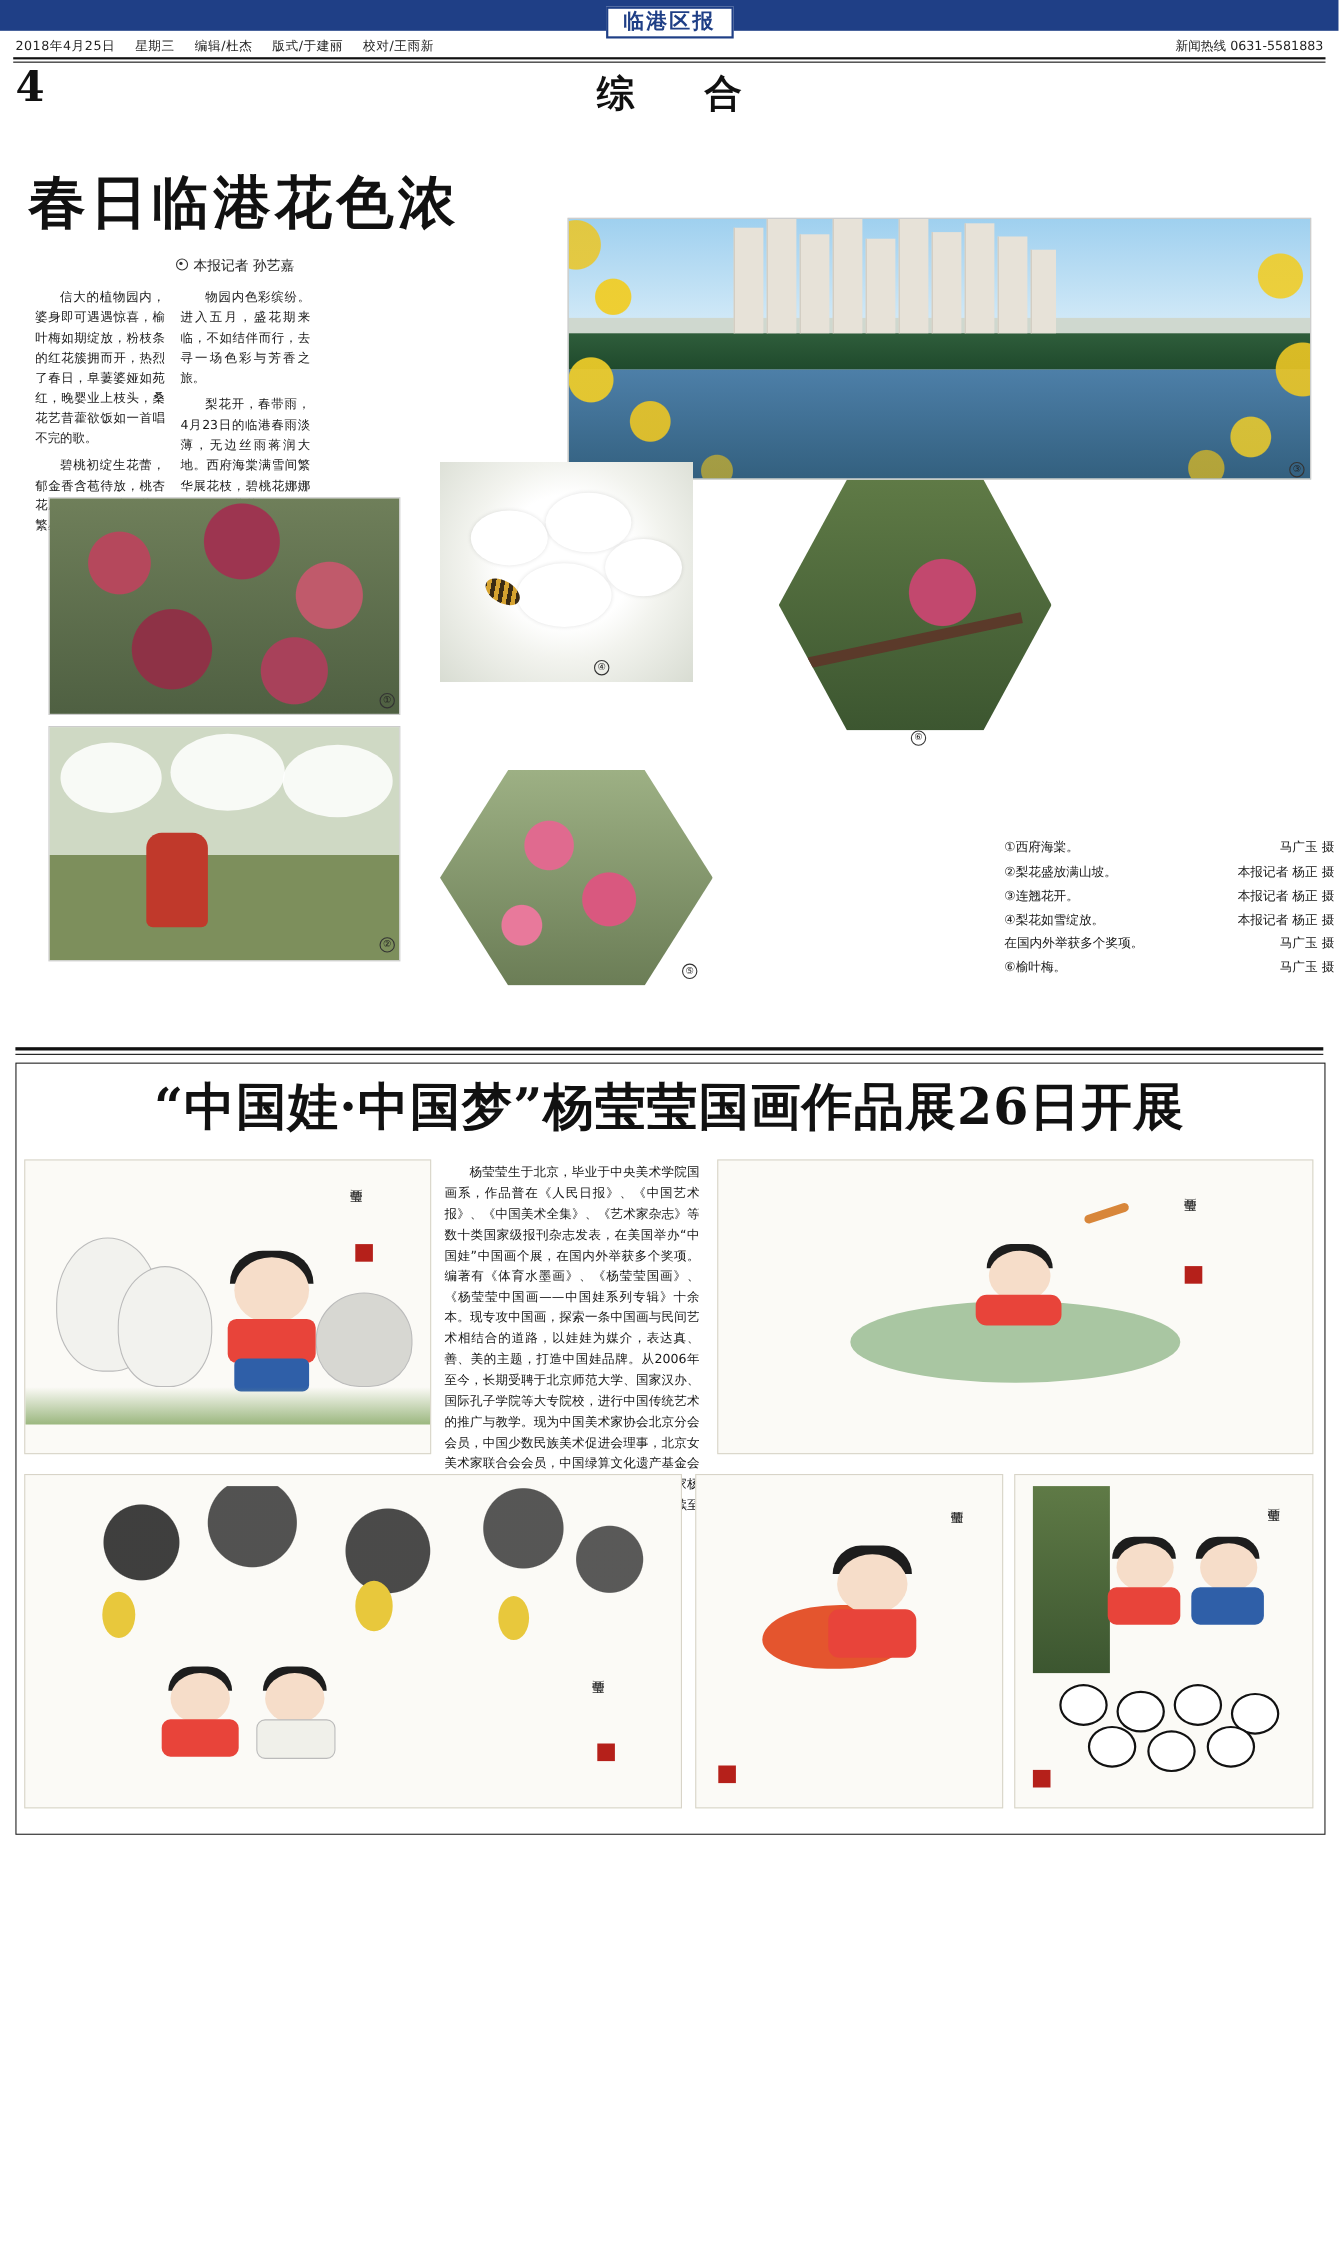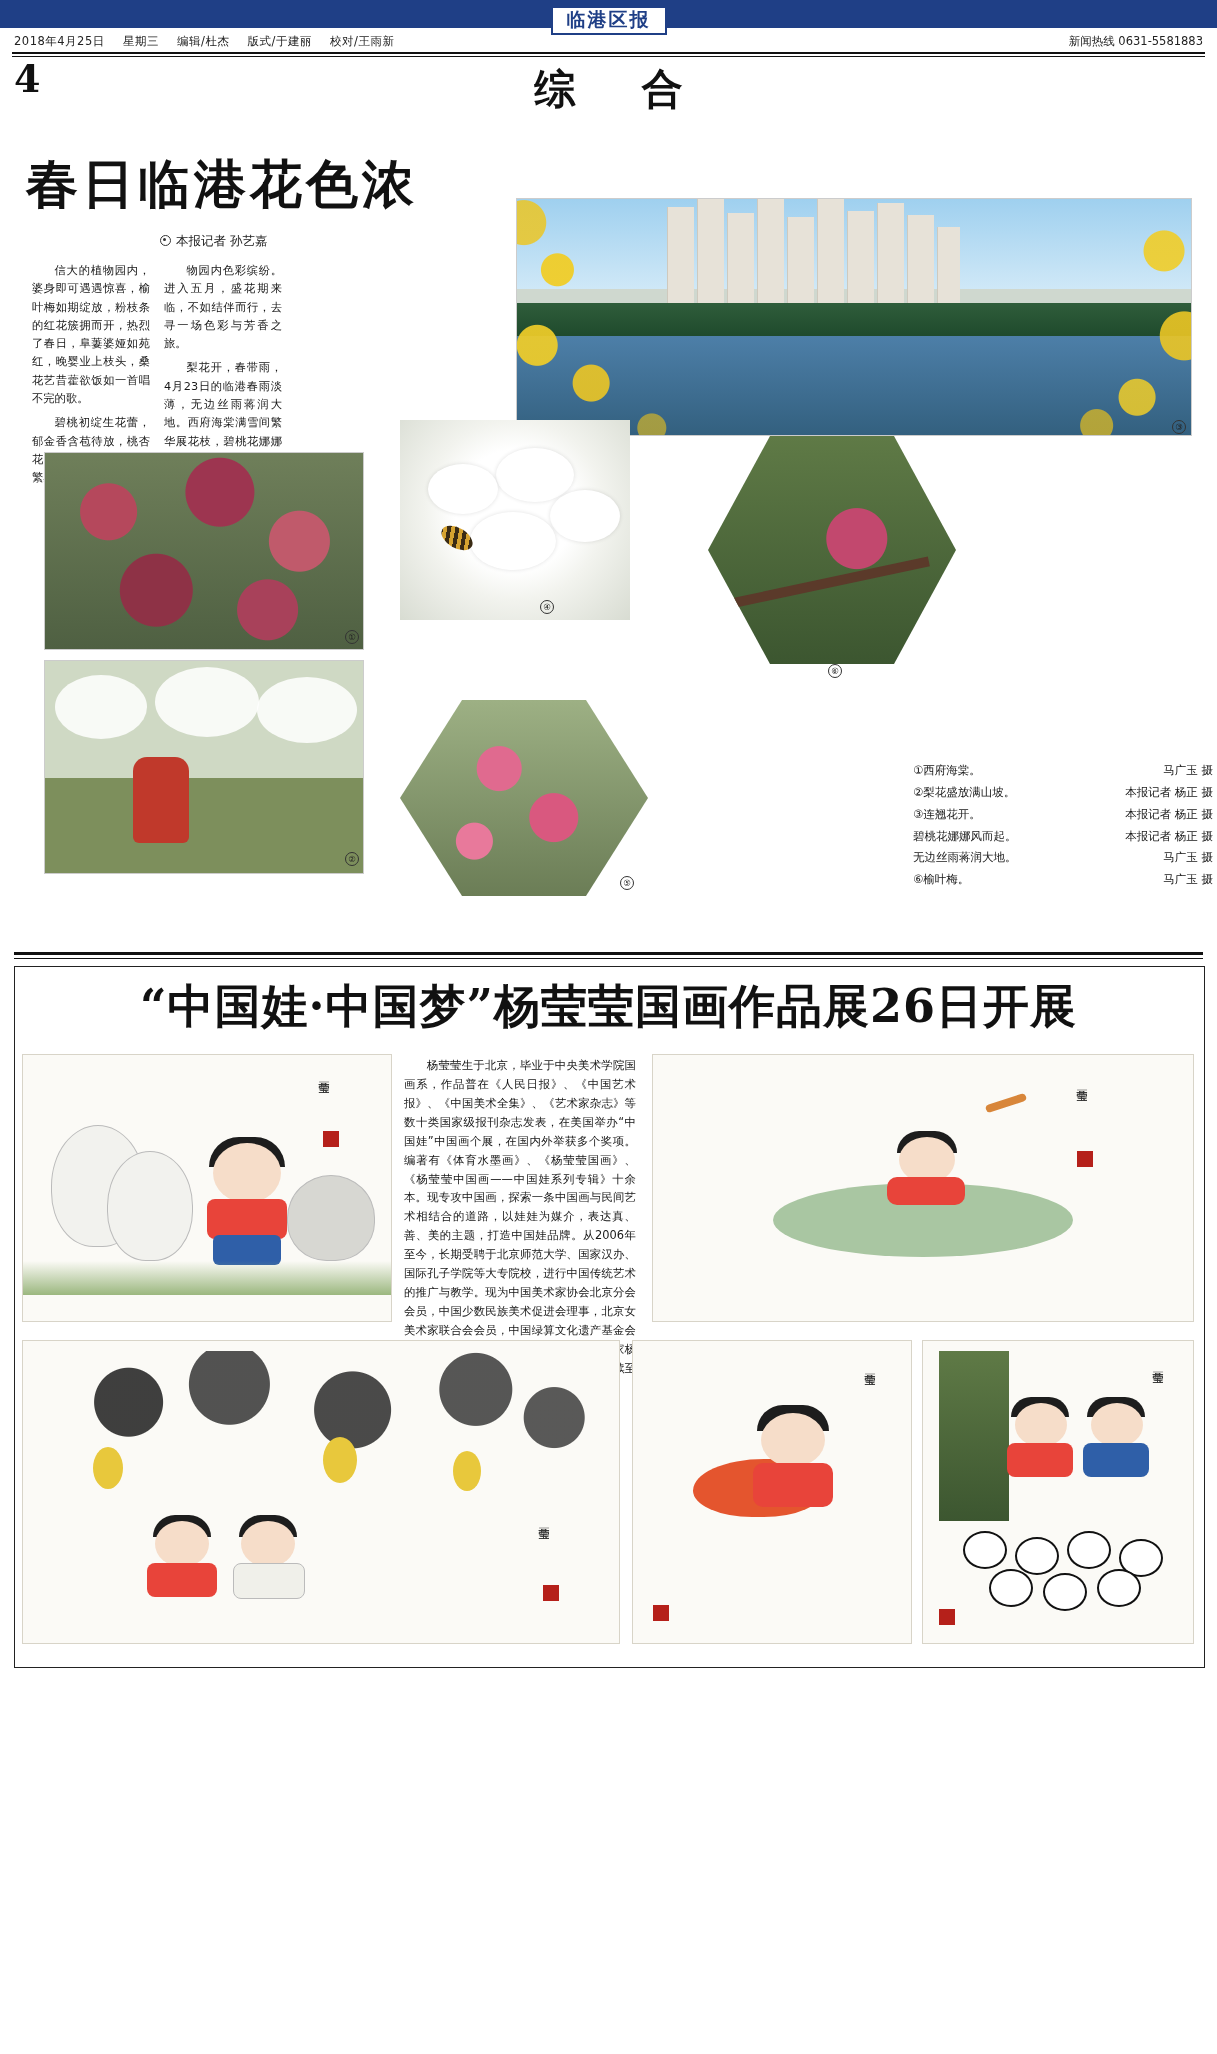--- a/index.html
+++ b/index.html
@@ -40,21 +40,21 @@
   .head-right{
     position:absolute;right:14px;top:34px;font-size:11.5px;color:#222;white-space:nowrap;
   }
   .page-num{
     position:absolute;left:14px;top:60px;font-size:38px;font-weight:bold;
     font-family:"DejaVu Serif","Liberation Serif",serif;line-height:1;
   }
   .section-title{
     position:absolute;left:0;top:62px;width:1217px;text-align:center;
     font-family:"DejaVu Serif","Liberation Serif",serif;
-    font-weight:bold;font-size:41px;letter-spacing:26px;
+    font-weight:bold;font-size:34px;letter-spacing:26px;
     text-indent:26px;
   }
 
   
   .headline1{
     position:absolute;left:26px;top:150px;
     font-family:"DejaVu Serif","Liberation Serif",serif;
     font-weight:bold;font-size:52px;letter-spacing:4px;color:#111;
     white-space:nowrap;
   }
@@ -365,25 +365,25 @@
     </div>
     <div class="row">
       <span>②梨花盛放满山坡。</span>
       <span class="credit">本报记者 杨正  摄</span>
     </div>
     <div class="row">
       <span>③连翘花开。</span>
       <span class="credit">本报记者 杨正  摄</span>
     </div>
     <div class="row">
-      <span>碧桃花娜娜风而起。</span>
+      <span>④梨花如雪绽放。</span>
       <span class="credit">本报记者 杨正  摄</span>
     </div>
     <div class="row">
-      <span>无边丝雨蒋润大地。</span>
+      <span>在国内外举获多个奖项。</span>
       <span class="credit">马广玉  摄</span>
     </div>
     <div class="row">
       <span>⑥榆叶梅。</span>
       <span class="credit">马广玉  摄</span>
     </div>
   </div>
 
 
   <div class="divider-double-top"></div>

